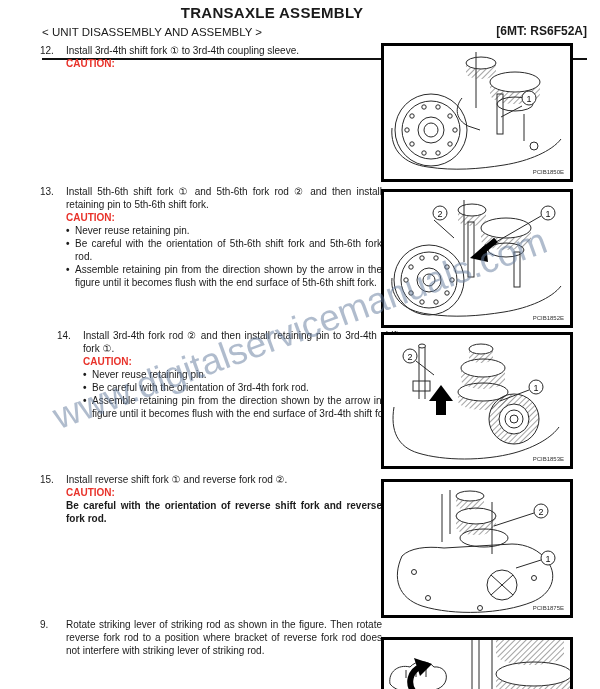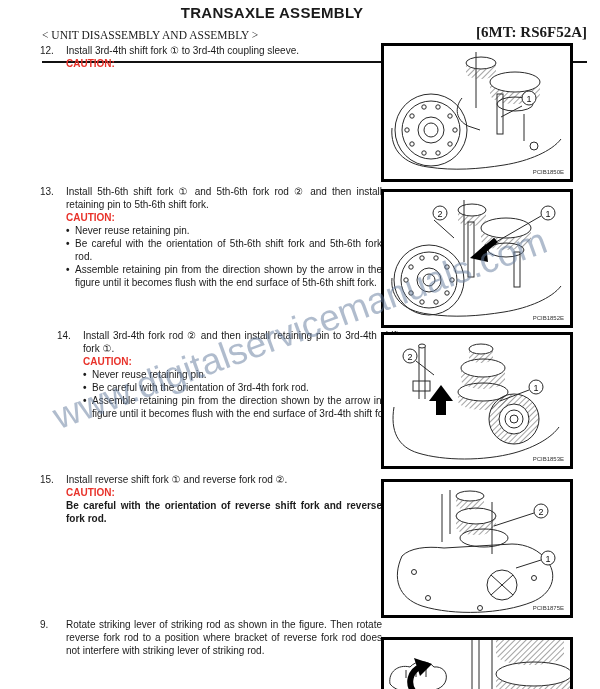--- a/index.html
+++ b/index.html
@@ -2,23 +2,23 @@
 <html><head>
 <meta charset="utf-8">
 <style>
   html,body{margin:0;padding:0;background:#fff;}
   .page{position:relative;width:600px;height:689px;background:#fff;overflow:hidden;
         font-family:"Liberation Sans",sans-serif;color:#1a1a1a;}
   .title{position:absolute;top:4px;left:0;width:544px;text-align:center;
          font-size:15px;font-weight:bold;letter-spacing:.3px;}
   .subheader{position:absolute;top:24px;left:42px;width:545px;display:flex;
              justify-content:space-between;align-items:flex-end;
-             border-bottom:2px solid #111;padding-bottom:20px;font-family:Liberation Serif, serif;}
+             border-bottom:2px solid #111;padding-bottom:20px;}
   .section-label{font-size:11.5px;}
-  .model-label{font-size:15px;font-weight:bold;}
+  .model-label{font-size:12px;font-weight:bold;}
   .step{position:absolute;left:40px;width:342px;font-size:10px;line-height:13px;}
   .step-row{display:flex;}
   .step-num{width:26px;flex:none;}
   .step-text{flex:1;text-align:justify;}
   .indent{margin-left:26px;}
   .caution{color:#e8322a;font-weight:bold;}
   .note{font-weight:bold;text-align:justify;}
   .bullet{display:flex;font-weight:normal;}
   .bullet .b-text{flex:1;text-align:justify;}
   .bullet::before{content:"\2022";width:9px;flex:none;font-weight:bold;}

